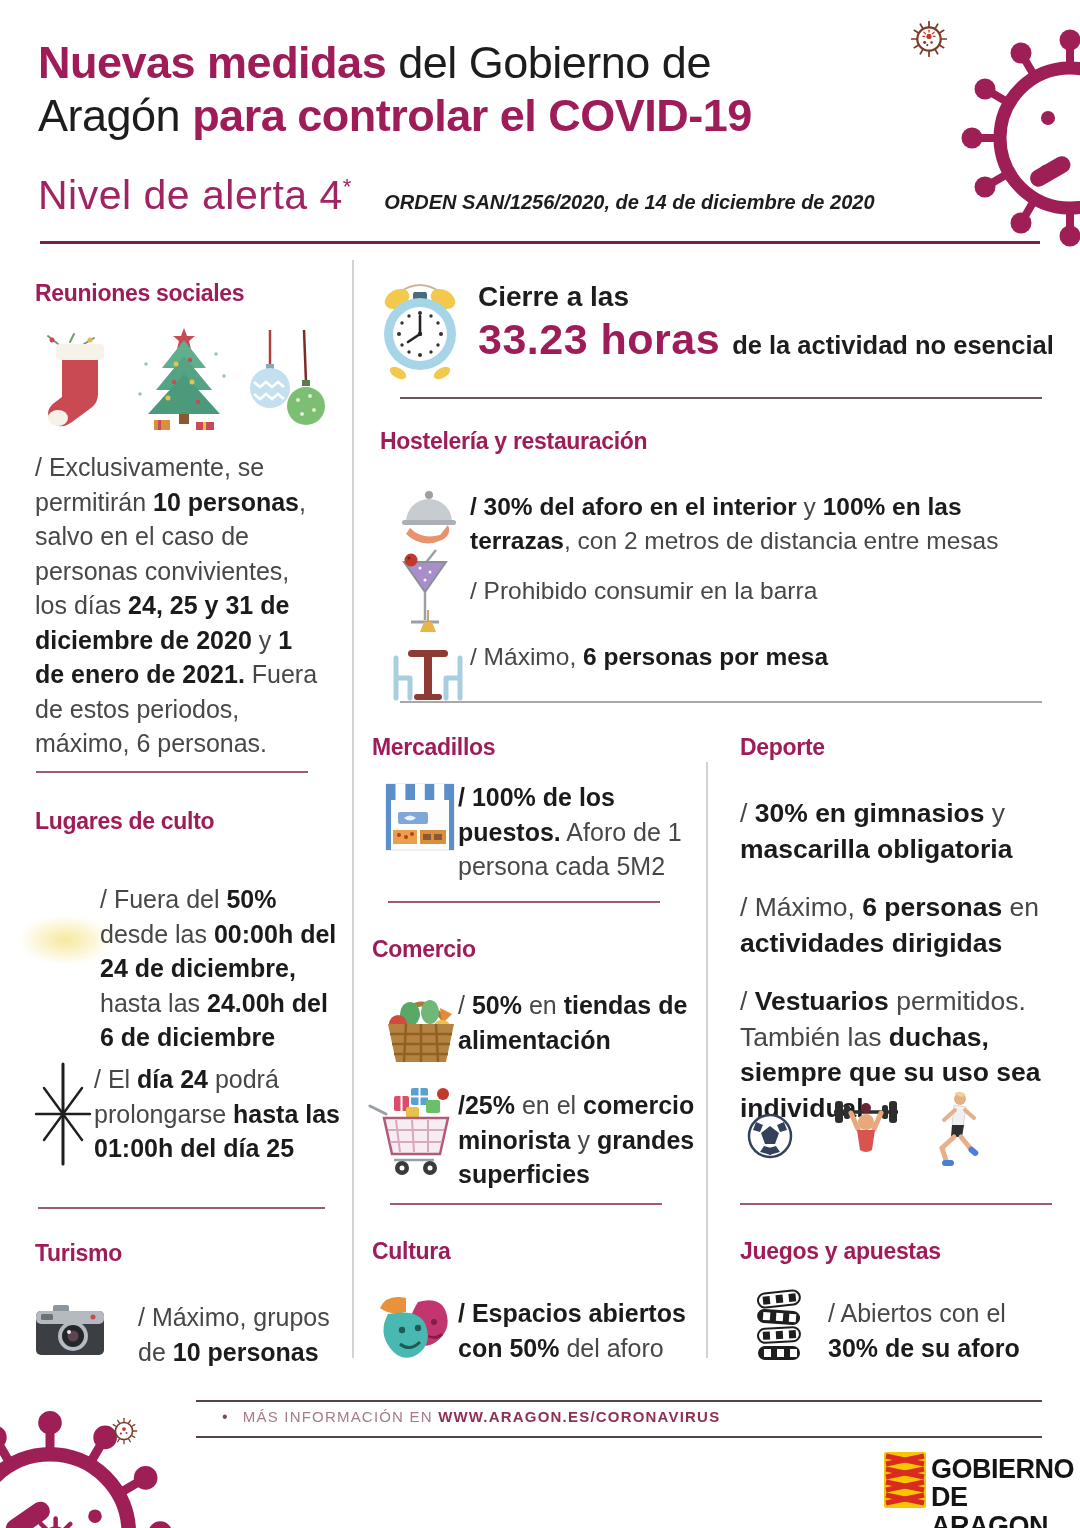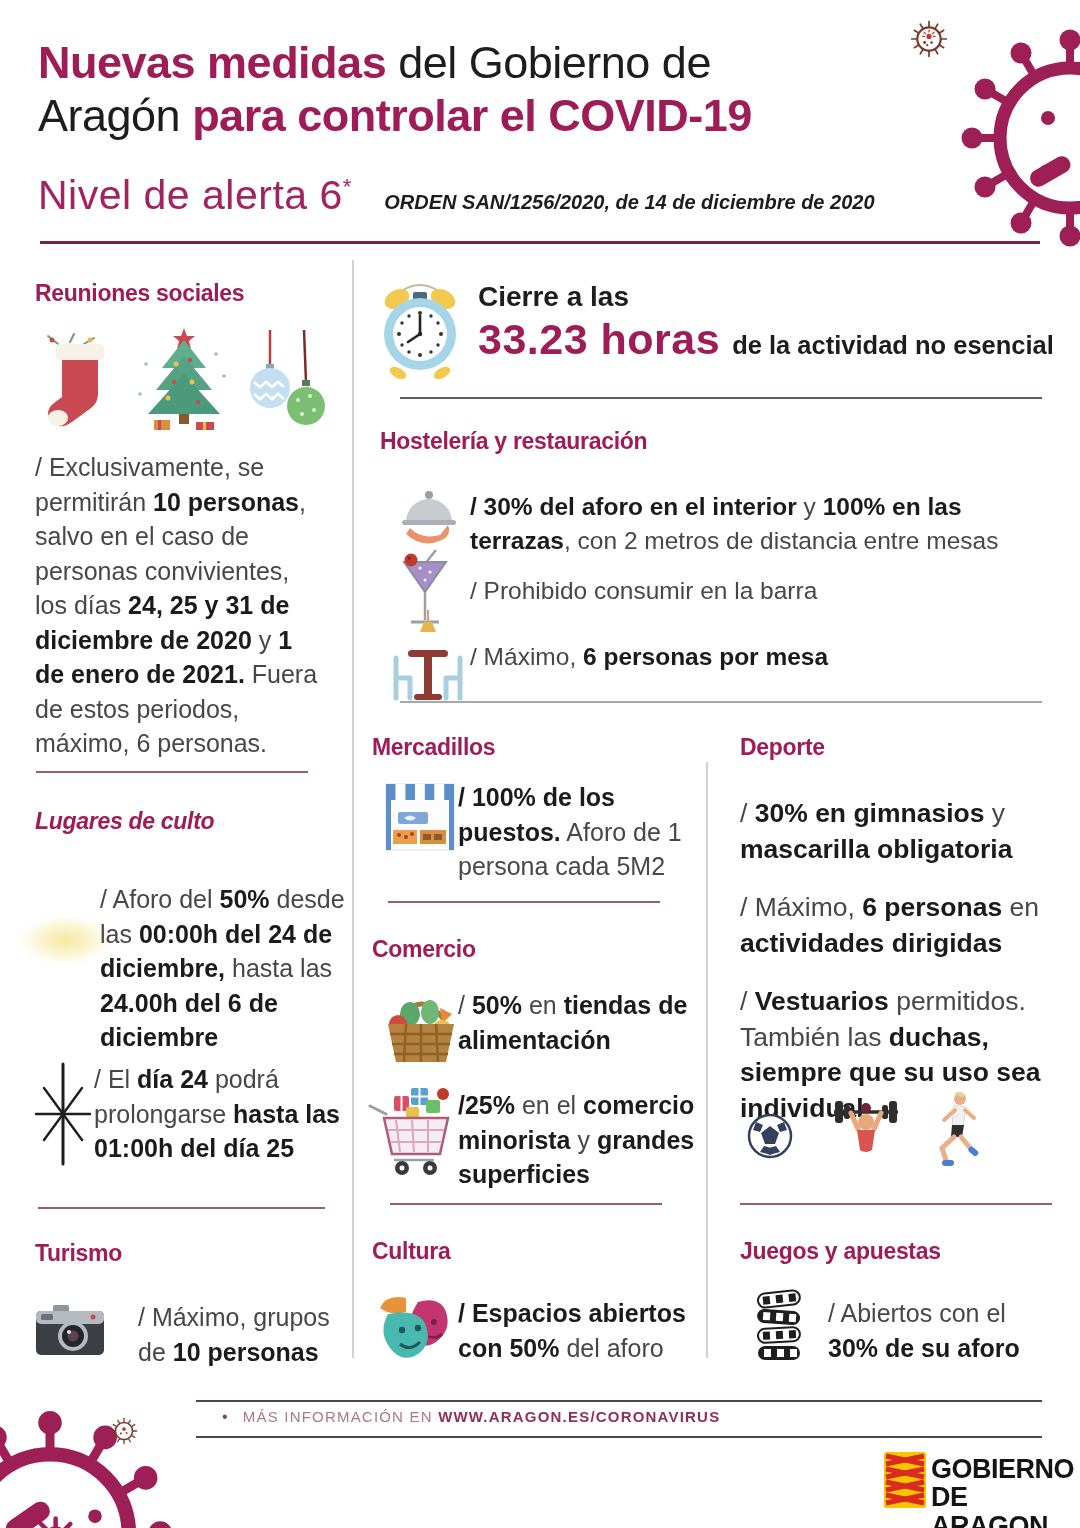--- a/index.html
+++ b/index.html
@@ -132,21 +132,21 @@
       </g>
     </svg>
   </div>
 
   <div class="abs main-title">
     <div><span class="acc">Nuevas medidas</span><span> del Gobierno de</span></div>
     <div><span>Aragón </span><span class="acc">para controlar el COVID-19</span></div>
   </div>
 
   <div class="abs alert-row">
-    <span class="alert-lvl"><span>Nivel de alerta 6</span><sup>*</sup></span>
+    <span class="alert-lvl"><span>Nivel de alerta 4</span><sup>*</sup></span>
     <span class="orden">ORDEN SAN/1256/2020, de 14 de diciembre de 2020</span>
   </div>
 
   <div class="rule header" style="left:40px;top:241px;width:1000px;"></div>
 
   <div class="vdiv" style="left:352px;top:260px;height:1098px;"></div>
   <div class="vdiv" style="left:706px;top:762px;height:596px;"></div>
 
   <div class="sec-title" style="left:35px;top:280px;">Reuniones sociales</div>
 
@@ -211,24 +211,24 @@
           <circle cx="68" cy="80" r="2"></circle>
           <circle cx="56" cy="84" r="2"></circle>
         </g>
     </svg>
   </div>
 
   <p class="body-text" style="left:35px;top:450px;width:292px;"><span>/ Exclusivamente, se permitirán </span><b>10 personas</b><span>, salvo en el caso de personas convivientes, los días </span><b>24, 25 y 31 de diciembre de 2020</b><span> y </span><b>1 de enero de 2021.</b><span> Fuera de estos periodos, máximo, 6 personas.</span></p>
 
   <div class="rule" style="left:36px;top:771px;width:272px;"></div>
 
-  <div class="sec-title" style="left:35px;top:808px;font-style:italic;">Lugares de culto</div>
+  <div class="sec-title" style="left:35px;top:808px;">Lugares de culto</div>
 
   <div class="glow abs"></div>
-  <p class="body-text" style="left:100px;top:882px;width:248px;"><span>/ Aforo del </span><b>50%</b><span>  desde las </span><b>00:00h del 24 de diciembre,</b><span> hasta las </span><b>24.00h del 6 de diciembre</b></p>
+  <p class="body-text" style="left:100px;top:882px;width:248px;"><span>/ Fuera del </span><b>50%</b><span>  desde las </span><b>00:00h del 24 de diciembre,</b><span> hasta las </span><b>24.00h del 6 de diciembre</b></p>
 
   <div class="abs" style="left:32px;top:1062px;width:62px;height:104px;">
     <svg viewBox="0 0 62 104" width="62" height="104">
       <g stroke="#1e1e1e" stroke-linecap="round">
         <line x1="31" y1="2" x2="31" y2="102" stroke-width="3"></line>
         <line x1="4" y1="52" x2="58" y2="52" stroke-width="2.4"></line>
         <line x1="12" y1="26" x2="50" y2="78" stroke-width="2.4"></line>
         <line x1="50" y1="26" x2="12" y2="78" stroke-width="2.4"></line>
       </g>
     </svg>

